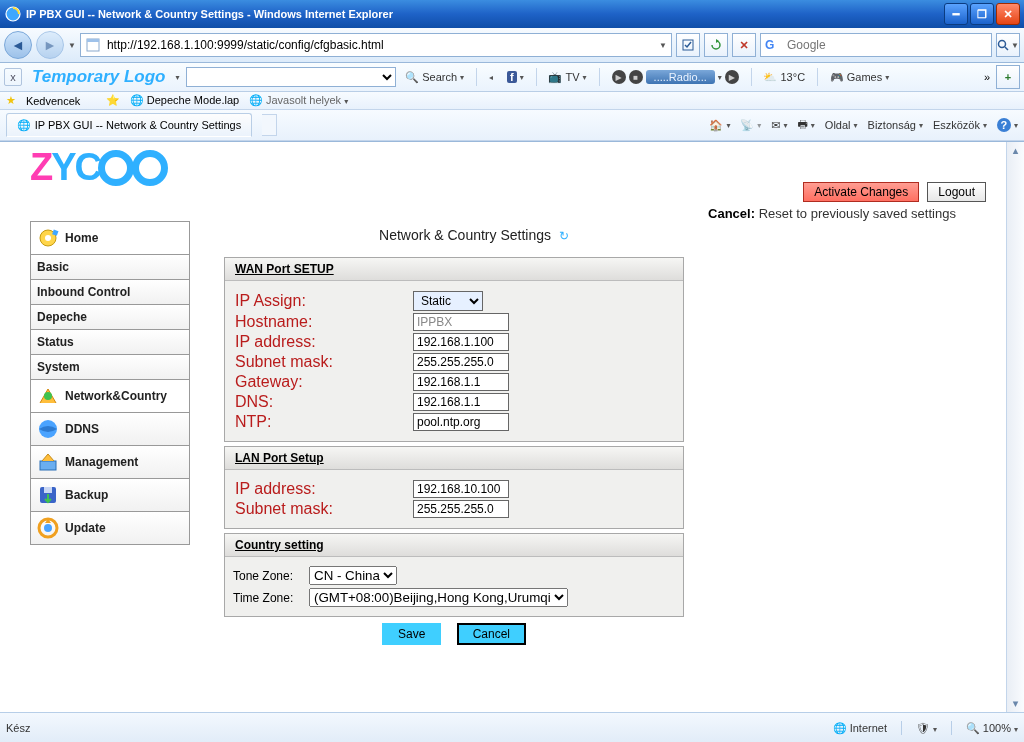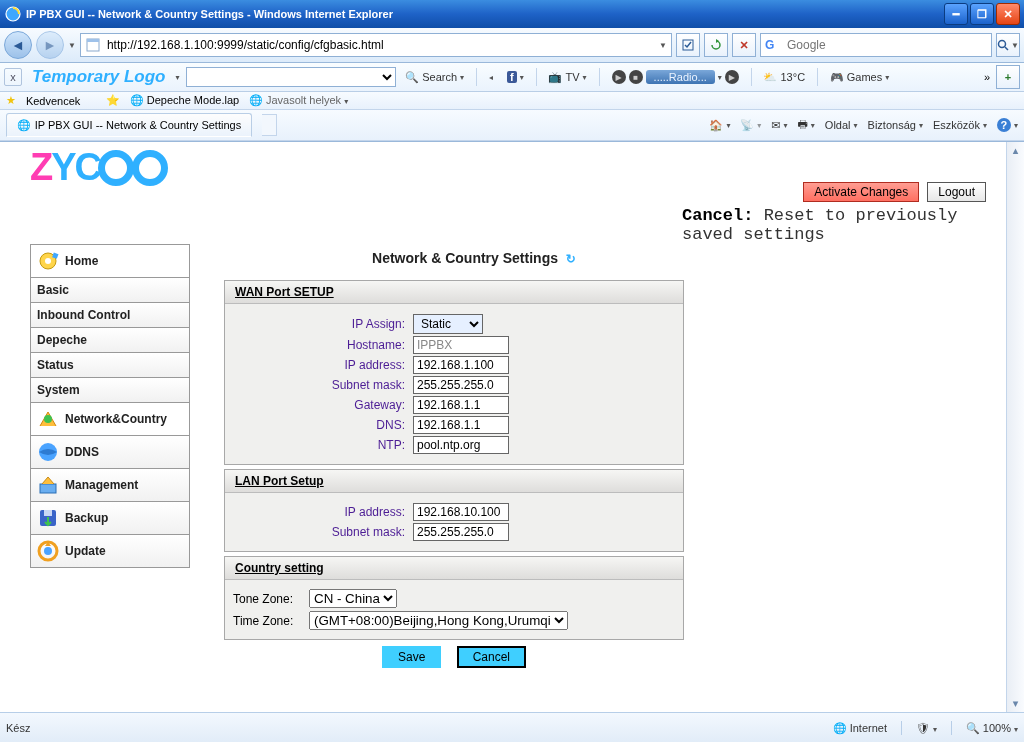--- a/index.html
+++ b/index.html
@@ -51,37 +51,37 @@
   .btn-red { background:linear-gradient(#ff9d92,#ff6f61); border:1px solid #b02c20; color:#000; padding:2px 10px; font-size:12px; }
   .btn-default { background:linear-gradient(#fff,#e7e7e7); border:1px solid #555; padding:2px 10px; font-size:12px; }
   .body-cols { display:flex; gap:34px; clear:both; }
   .side { width:160px; }
   .menu-item { border:1px solid #999; border-bottom:0; padding:5px 6px; display:flex; align-items:center; gap:6px; font-size:12px; background:linear-gradient(#fff,#f1f1f1); color:#222; font-weight:bold; }
   .menu-item:last-child { border-bottom:1px solid #999; }
   .menu-item.active { background:#fff; }
   .menu-sub { padding-left:22px;text-align:center; }
   .ico { width:22px; height:22px; display:inline-flex; align-items:center; justify-content:center; }
   .main { flex:1; max-width:460px; }
-  .page-title { text-align:center; font-weight:bold; font-size:14px; color:#222; margin:6px 0 14px 40px; }
+  .page-title { text-align:center; font-weight:normal; font-size:14px; color:#222; margin:6px 0 14px 40px; }
   .page-title .refresh { color:#2fb0ff; margin-left:4px; font-size:12px; }
   .panel { border:1px solid #a8a8a8; margin-bottom:4px; background:#f0f0ee; }
   .panel-hd { background:linear-gradient(#f6f6f4,#dedddb); padding:4px 10px; font-weight:bold; font-size:12px; border-bottom:1px solid #bcbcbc;text-decoration:underline; }
   .panel-body { padding:8px 10px; }
   .row { display:flex; align-items:center; margin:2px 0; }
-  .row label { width:170px; text-align:right; margin-right:8px; font-size:12px; color:#4c1d95; }
+  .row label { width:170px; text-align:left; margin-right:8px; font-size:16px; color:#b91c1c; }
   .row input[type=text], .row select { border:1px solid #666; font-size:12px; padding:1px 3px; background:#fff; }
   .row input[type=text] { width:88px; }
   .row input[readonly] { color:#888; }
   .row select.small { width:70px; background:#e6f0ff; }
   .country-row { display:flex; align-items:center; margin:3px 0; font-size:12px; }
   .country-row label { width:72px; margin-right:4px; }
   .actions { text-align:center; margin-top:6px; }
   .actions button { border:2px solid #000; background:#3fcfff; font-size:12px; padding:2px 14px; font-weight:normal; }
   .actions button.save { border:0; padding:4px 16px; }
-  .cancel-note { text-align:left; font-size:17px; color:#333; margin-top:4px; margin-right:4px;font-family:Liberation Mono, monospace; }
+  .cancel-note { text-align:center; font-size:13px; color:#333; margin-top:4px; margin-right:4px; }
   .cancel-note b { color:#000; }
   
   .statusbar { height:22px; background:linear-gradient(#f3f8fe,#e1ecf8); border-top:1px solid #b7cee8; display:flex; align-items:center; padding:4px 6px; font-size:11px; color:#333; }
   .statusbar .right { margin-left:auto; display:flex; gap:14px; align-items:center; }
   .sb-sep { width:1px; height:14px; background:#b7cee8; }
   svg { display:block; }
 </style>
 </head>
 <body>
 

